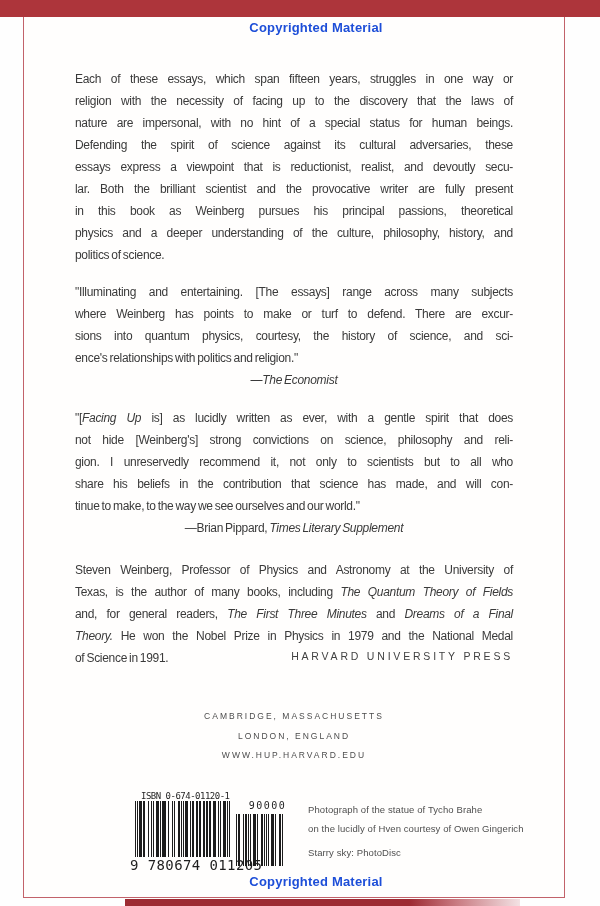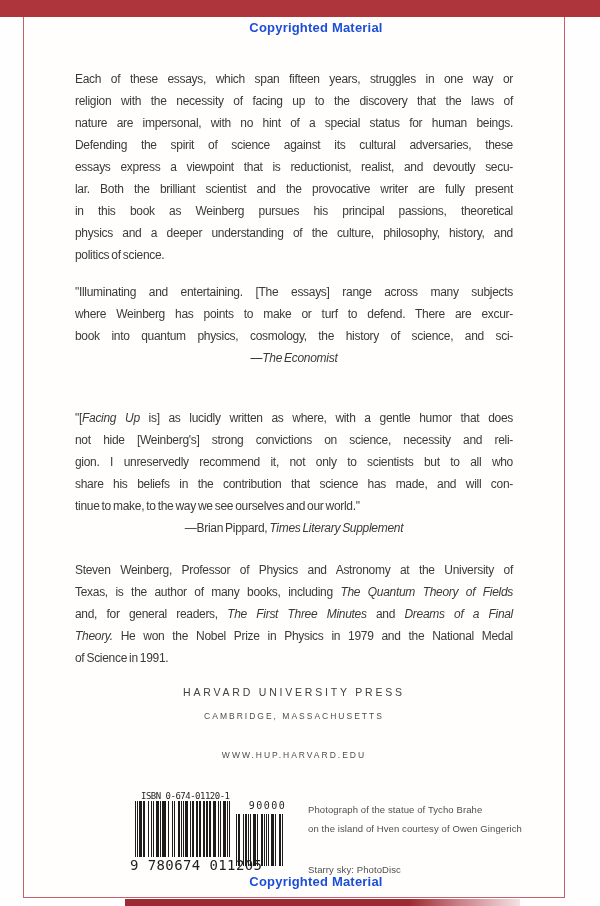--- a/index.html
+++ b/index.html
@@ -33,21 +33,21 @@
   .bars-main{left:135px;top:801px;width:95px;height:56px;}
   .bars-supp{left:236px;top:814px;width:47px;height:52px;}
   .ean-digits{position:absolute;left:130px;top:857px;width:105px;
          font-family:"DejaVu Sans Mono",monospace;font-size:14px;letter-spacing:0.4px;
          color:#1e1e1e;white-space:nowrap;}
   .supp-digits{position:absolute;left:236px;top:800px;width:47px;text-align:center;
          font-family:"DejaVu Sans Mono",monospace;font-size:10px;letter-spacing:1.5px;color:#1e1e1e;margin-left:8px;}
 
   .credits{position:absolute;left:308px;top:800px;width:230px;font-size:9.5px;
          line-height:19px;color:#4f4f4f;letter-spacing:0.1px;}
-  .credits .gap{margin-top:22px;}
+  .credits .gap{margin-top:5px;}
 </style>
 </head>
 <body>
 
 <div class="page">
 
   <div class="top-band"></div>
   <div class="cover"></div>
   <div class="bottom-edge"></div>
 
@@ -62,46 +62,48 @@
       <div class="jline">lar. Both the brilliant scientist and the provocative writer are fully present</div>
       <div class="jline">in this book as Weinberg pursues his principal passions, theoretical</div>
       <div class="jline">physics and a deeper understanding of the culture, philosophy, history, and</div>
       <div class="jline lastline">politics of science.</div>
     </div>
 
   <div class="textblock" style="top:281px;">
     <div>
         <div class="jline">"Illuminating and entertaining. [The essays] range across many subjects</div>
         <div class="jline">where Weinberg has points to make or turf to defend. There are excur-</div>
-        <div class="jline">book into quantum physics, cosmology, the history of science, and sci-</div>
+        <div class="jline">sions into quantum physics, courtesy, the history of science, and sci-</div>
+        <div class="jline lastline">ence's relationships with politics and religion."</div>
       </div>
     <div class="attribution"><span class="it">—The Economist</span></div>
   </div>
 
   <div class="textblock" style="top:407px;">
     <div>
-        <div class="jline"><span>"[</span><span class="it">Facing Up</span><span> is] as lucidly written as where, with a gentle humor that does</span></div>
-        <div class="jline">not hide [Weinberg's] strong convictions on science, necessity and reli-</div>
+        <div class="jline"><span>"[</span><span class="it">Facing Up</span><span> is] as lucidly written as ever, with a gentle spirit that does</span></div>
+        <div class="jline">not hide [Weinberg's] strong convictions on science, philosophy and reli-</div>
         <div class="jline">gion. I unreservedly recommend it, not only to scientists but to all who</div>
         <div class="jline">share his beliefs in the contribution that science has made, and will con-</div>
         <div class="jline lastline">tinue to make, to the way we see ourselves and our world."</div>
       </div>
     <div class="attribution"><span>—Brian Pippard, </span><span class="it">Times Literary Supplement</span></div>
   </div>
 
   <div class="textblock" style="top:559px;">
       <div class="jline">Steven Weinberg, Professor of Physics and Astronomy at the University of</div>
       <div class="jline"><span>Texas, is the author of many books, including </span><span class="it">The Quantum Theory of Fields</span></div>
       <div class="jline"><span>and, for general readers, </span><span class="it">The First Three Minutes</span><span> and </span><span class="it">Dreams of a Final</span></div>
       <div class="jline"><span class="it">Theory.</span><span> He won the Nobel Prize in Physics in 1979 and the National Medal</span></div>
       <div class="jline lastline">of Science in 1991.</div>
     </div>
 
-  <div class="publine pub-name" style="top:686px;">HARVARD UNIVERSITY PRESS</div>
+  <div class="publine pub-name" style="top:650px;text-align:right;">HARVARD UNIVERSITY PRESS</div>
   <div class="publine pub-addr" style="top:711px;">CAMBRIDGE, MASSACHUSETTS</div>
+  <div class="publine pub-addr" style="top:731px;">LONDON, ENGLAND</div>
   <div class="publine pub-addr" style="top:750px;">WWW.HUP.HARVARD.EDU</div>
 
   <div class="isbn-label">ISBN 0-674-01120-1</div>
   <div class="bars bars-main">
       <i style="left: 0px; width: 1px;"></i>
       <i style="left: 2px; width: 1px;"></i>
       <i style="left: 4px; width: 3px;"></i>
       <i style="left: 8px; width: 2px;"></i>
       <i style="left: 13px; width: 1px;"></i>
       <i style="left: 16px; width: 1px;"></i>
@@ -146,19 +148,19 @@
       <i style="left: 30px; width: 1px;"></i>
       <i style="left: 32px; width: 1px;"></i>
       <i style="left: 35px; width: 3px;"></i>
       <i style="left: 39px; width: 1px;"></i>
       <i style="left: 43px; width: 2px;"></i>
       <i style="left: 46px; width: 1px;"></i>
     </div>
 
   <div class="credits">
     <div>Photograph of the statue of Tycho Brahe</div>
-    <div>on the island of Hven courtesy of Owen Gingerich</div>
+    <div>on the lucidly of Hven courtesy of Owen Gingerich</div>
     <div class="gap">Starry sky: PhotoDisc</div>
   </div>
 
   <div class="copyright bottom">Copyrighted Material</div>
 
 </div>
 
 </body></html>

